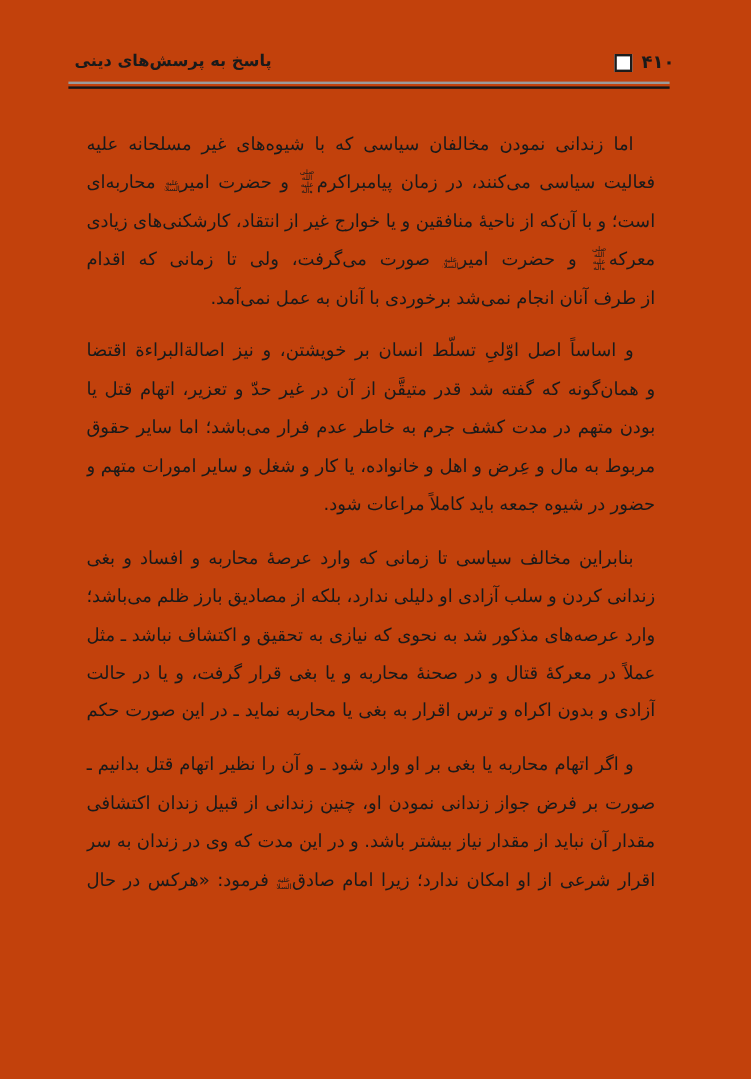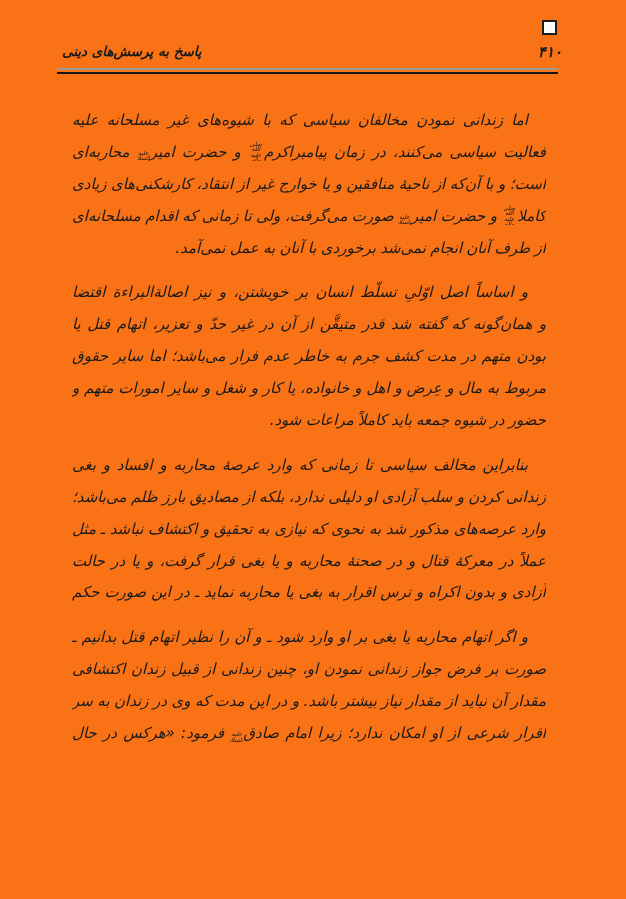--- a/index.html
+++ b/index.html
@@ -2,31 +2,31 @@
 <html lang="fa"><head>
 <meta charset="utf-8">
 <style>
   html, body { margin:0; padding:0; }
   body {
     width:626px; height:899px; overflow:hidden;
     background:#ffffff; color:#1a1a1a;
     font-family:"DejaVu Sans", sans-serif;
     position:relative;
   }
-  .page { position:absolute; inset:0; background:#f97316;font-style:italic; }
+  .page { position:absolute; inset:0; background:#c2410c; }
 
   
   .hdr { position:absolute; top:34px; left:58px; right:64px; height:28px; direction:ltr; }
   .hdr-title {
     position:absolute; left:4px; bottom:3px;
     font-size:13.5px; font-weight:bold; direction:rtl; white-space:nowrap;
   }
   .hdr-num {
     position:absolute; right:0; bottom:1px;
-    display:flex; align-items:center; gap:8px; direction:ltr;flex-direction:column;
+    display:flex; align-items:center; gap:8px; direction:ltr;
   }
   .sq { width:11px; height:11px; border:2.2px solid #1c1c1c; display:inline-block; background:#fff; }
   .num { font-size:15px; font-weight:bold; letter-spacing:1px; }
 
   
   .rule { position:absolute; top:68px; left:57px; width:501px; }
   .rule .r1 { height:2px; background:#9b9b9b; }
   .rule .r2 { height:2.5px; background:#161616; margin-top:1.8px; }
 
   
@@ -65,21 +65,21 @@
   <div class="rule">
     <div class="r1"></div>
     <div class="r2"></div>
   </div>
 
   <main class="main">
       <div class="para">
         <div class="bl first"><span>اما زندانی نمودن مخالفان سیاسی که با شیوه‌های غیر مسلحانه علیه حاکمیت</span></div>
         <div class="bl"><span>فعالیت سیاسی می‌کنند، در زمان پیامبراکرم</span><span class="hon">صلی الله علیه وآله</span><span> و حضرت امیر</span><span class="hon as">علیه السلام</span><span> محاربه‌ای نداشته</span></div>
         <div class="bl"><span>است؛ و با آن‌که از ناحیهٔ منافقین و یا خوارج غیر از انتقاد، کارشکنی‌های زیادی علیه</span></div>
-        <div class="bl"><span>کاملا</span><span class="hon">صلی الله علیه وآله</span><span> و حضرت امیر</span><span class="hon as">علیه السلام</span><span> صورت می‌گرفت، ولی تا زمانی که اقدام مسلحانه‌ای</span></div>
+        <div class="bl"><span>معرکه</span><span class="hon">صلی الله علیه وآله</span><span> و حضرت امیر</span><span class="hon as">علیه السلام</span><span> صورت می‌گرفت، ولی تا زمانی که اقدام مسلحانه‌ای</span></div>
         <div class="bl end"><span>از طرف آنان انجام نمی‌شد برخوردی با آنان به عمل نمی‌آمد.</span></div>
       </div>
       <div class="para">
         <div class="bl first"><span>و اساساً اصل اوّلیِ تسلّط انسان بر خویشتن، و نیز اصالةالبراءة اقتضا می‌کند که</span></div>
         <div class="bl"><span>و همان‌گونه که گفته شد قدر متیقَّن از آن در غیر حدّ و تعزیر، اتهام قتل یا حقوق مهم</span></div>
         <div class="bl"><span>بودن متهم در مدت کشف جرم به خاطر عدم فرار می‌باشد؛ اما سایر حقوق اجتماعی</span></div>
         <div class="bl"><span>مربوط به مال و عِرض و اهل و خانواده، یا کار و شغل و سایر امورات متهم و حتی</span></div>
         <div class="bl end"><span>حضور در شیوه جمعه باید کاملاً مراعات شود.</span></div>
       </div>
       <div class="para">

